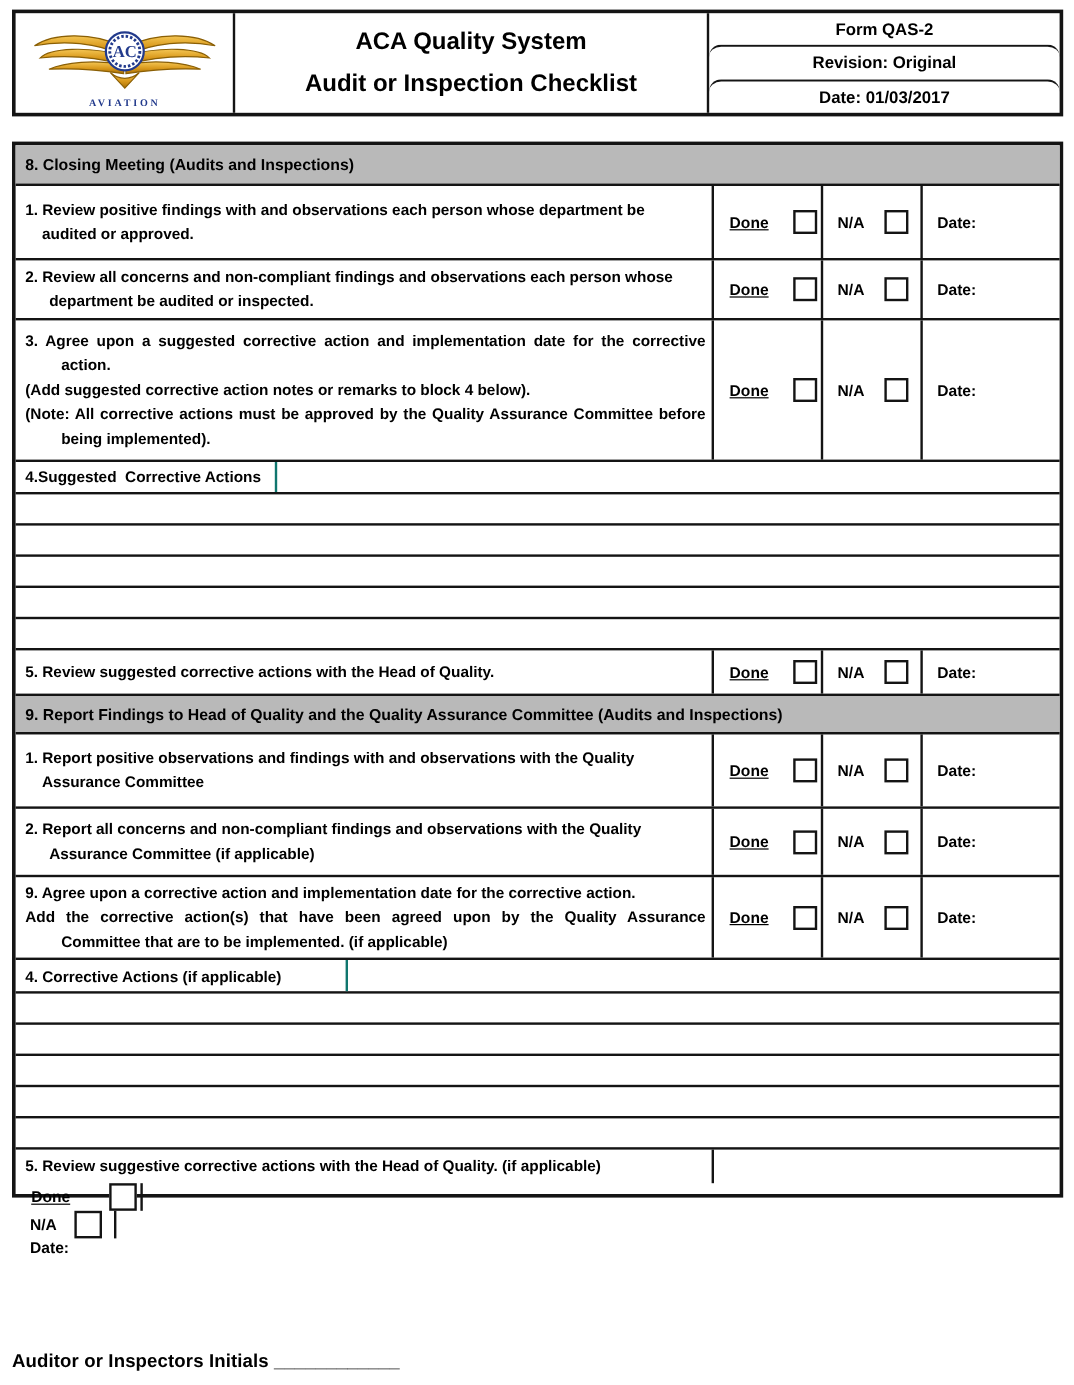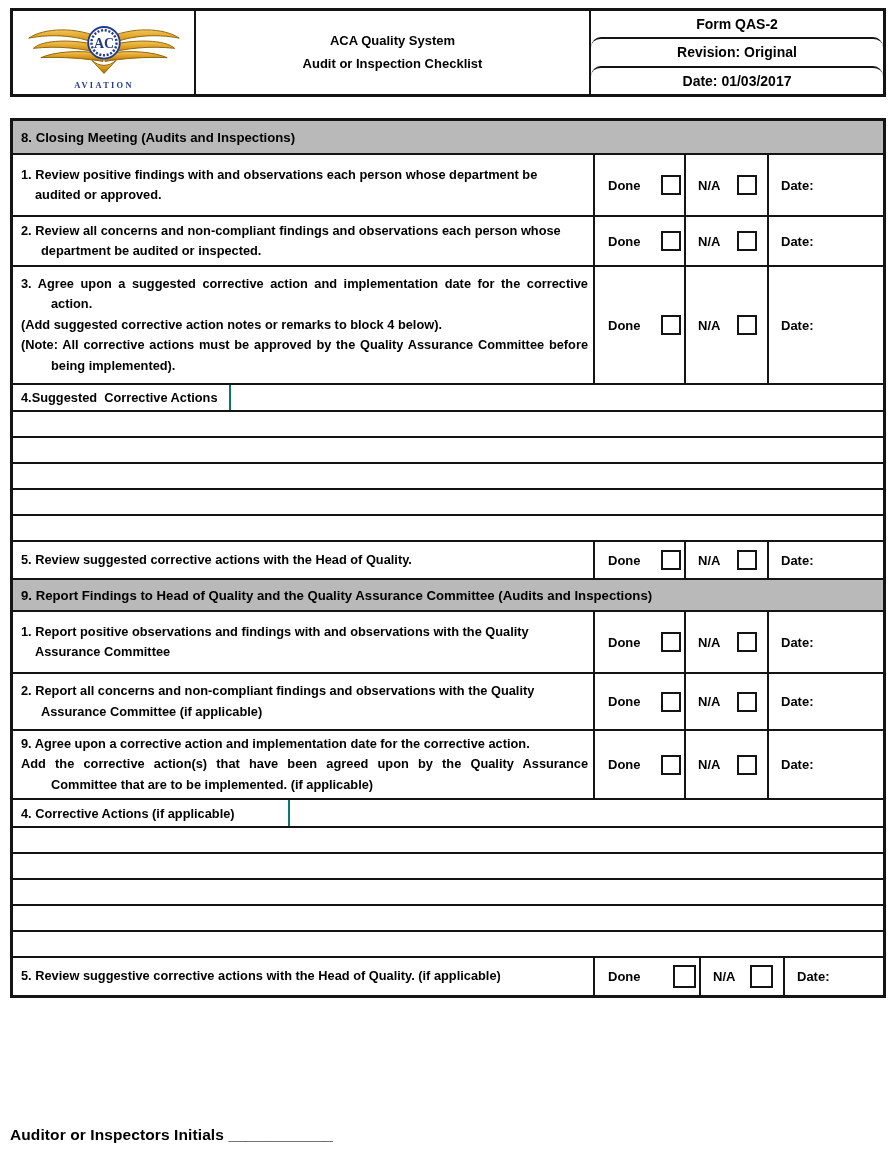--- a/index.html
+++ b/index.html
@@ -16,55 +16,55 @@
     position:absolute; left:10px; top:8px; width:876px; height:89px;
     border:3px solid #141414; display:flex; background:#fff;
   }
   .hdr-logo {
     width:183px; border-right:2px solid #141414;
     display:flex; align-items:center; justify-content:center;
   }
   .hdr-title {
     flex:1; border-right:2px solid #141414;
     display:flex; flex-direction:column; align-items:center; justify-content:center;
-    font-weight:bold; font-size:13px; line-height:1.75;
+    font-weight:bold; font-size:20px; line-height:1.75;
   }
   .hdr-meta { width:292px; display:flex; flex-direction:column; }
   .hdr-meta-row {
     flex:1; display:flex; align-items:center; justify-content:center;
     font-weight:bold; font-size:14px;border-radius:10px;
   }
   .hdr-meta-row + .hdr-meta-row { border-top:2px solid #141414; }
 
   
   .tbl {
     position:absolute; left:10px; top:118px; width:876px;
     border:3px solid #141414; background:#fff;
   }
   .sec-h {
     background:#b9b9b9; border-bottom:2px solid #141414;
     display:flex; align-items:center; padding-left:8px;
     font-weight:bold; font-size:13.2px;
   }
   .trow { display:flex; border-bottom:2px solid #141414; }
-  .trow.last { border-bottom:none; }
+  .trow.last { border-bottom:none;flex-direction:column; }
   .c-desc {
     width:582px; border-right:2px solid #141414;
     padding:4px 4px 4px 8px; font-weight:bold; font-size:12.8px; line-height:1.6;
     display:flex; flex-direction:column; justify-content:center;
   }
   .ln { white-space:nowrap; }
   .ind1 { padding-left:14px; }
   .ind2 { padding-left:20px; }
   .ind3 { padding-left:30px; }
   .just { white-space:normal; text-align:justify; text-align-last:justify; padding-right:1px; }
   .c-done {
     width:91px; border-right:2px solid #141414;
     display:flex; align-items:center; justify-content:space-between;
-    padding:0 3px 0 13px; font-weight:bold; font-size:13px;
+    padding:0 3px 0 13px; font-weight:bold; font-size:13px;text-decoration:underline;
   }
   .c-na {
     width:83px; border-right:2px solid #141414;
     display:flex; align-items:center; justify-content:space-between;
     padding:0 10px 0 12px; font-weight:bold; font-size:13px;
   }
   .c-date { flex:1; display:flex; align-items:center; padding-left:12px; font-weight:bold; font-size:13px; }
   .cbox { width:20px; height:20px; border:2.5px solid #141414; background:#fff; flex:0 0 auto; }
   .cbox.big { width:23px; height:23px; }
   .c-done.w2 { width:106px; }

